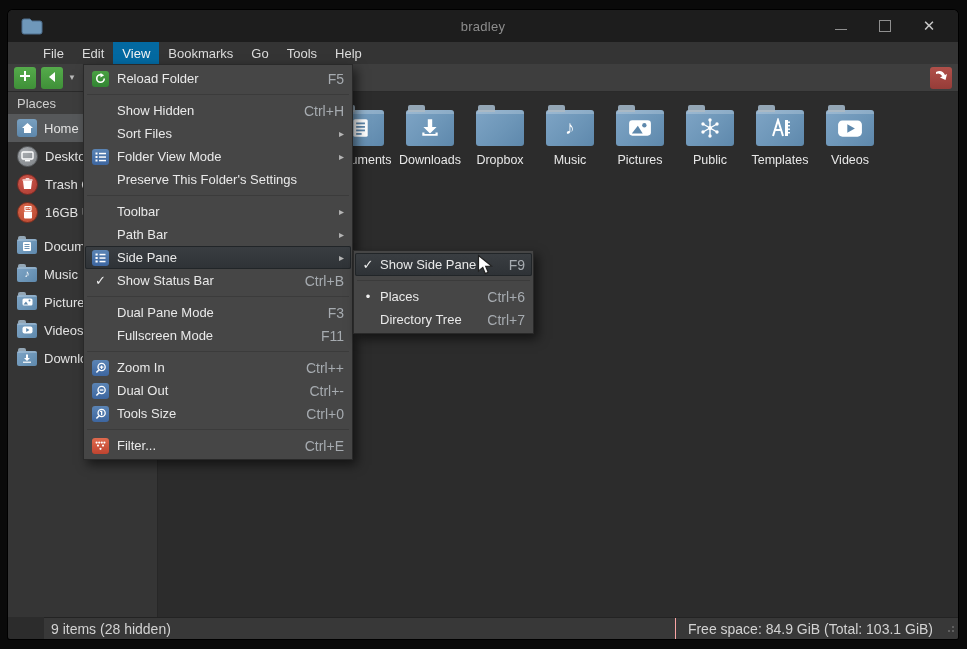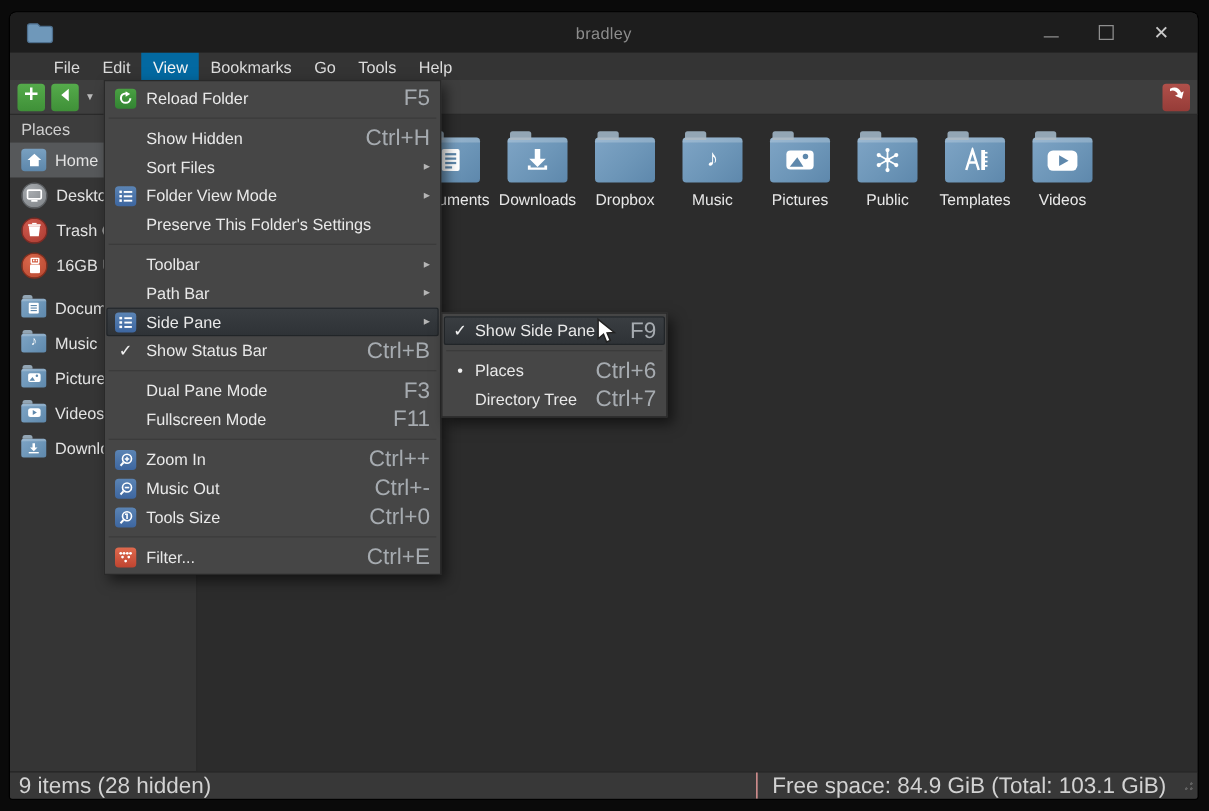--- a/index.html
+++ b/index.html
@@ -55,38 +55,38 @@
   .folder::before { content:""; position:absolute; top:-5px; left:2px; width:17px; height:7px; border-radius:2px 2px 0 0; background:#93a6b5; }
   .folder::after { content:""; position:absolute; top:0; left:0; right:0; height:4px; border-radius:3px 3px 0 0; background:rgba(255,255,255,.22); }
   .file-label { margin-top:7px; font-size:12.5px; color:#e8e8e8; }
   .folder.mini { width:20px; height:15px; margin:0; border-radius:2px; flex:0 0 auto; }
   .folder.mini::before { width:8px; height:3px; top:-3px; left:1px; }
   .folder.mini::after { height:2px; }
   .glyph-note { color:#fff; font-size:19px; line-height:1; margin-top:-2px; }
   .glyph-note.mini { font-size:10px; margin:0; }
 
   
-  .statusbar { height:22px; background:#383838; border-top:1px solid #232323; display:flex; align-items:center; font-size:18px; color:#d2d2d2; flex:0 0 auto; }
+  .statusbar { height:22px; background:#383838; border-top:1px solid #232323; display:flex; align-items:center; font-size:14px; color:#d2d2d2; flex:0 0 auto;margin-left:36px; }
   .sb-left { padding-left:7px; }
   .sb-right { margin-left:auto; border-left:1px solid #fca5a5; height:100%; display:flex; align-items:center; padding:0 14px 0 12px; }
   .grip { width:8px; height:8px; margin-right:3px; opacity:.5;
     background:radial-gradient(circle at 75% 25%, #888 1px, transparent 1.2px),
                radial-gradient(circle at 75% 75%, #888 1px, transparent 1.2px),
                radial-gradient(circle at 25% 75%, #888 1px, transparent 1.2px); }
 
   
   .menu { position:absolute; background:#464646; border:1px solid #292929; box-shadow:4px 5px 10px rgba(0,0,0,.55); padding:2px 1px; z-index:20; }
   .menu-main { left:83px; top:64px; width:270px; }
   .menu-sub { left:353px; top:250px; width:181px; z-index:21; }
   .m-row { height:23px; display:flex; align-items:center; padding:0 7px 0 6px;justify-content:center; }
   .m-row.hilite { background:linear-gradient(#3a3e42,#2e3236); box-shadow:inset 0 0 0 1px #212528; border-radius:2px; }
   .m-ico { width:19px; height:17px; margin-right:7px; display:flex; align-items:center; justify-content:center; flex:0 0 auto; }
   .m-ico.none { visibility:hidden; }
   .m-label { flex:1; font-size:13px; color:#e9e9e9; white-space:nowrap; }
-  .m-short { font-size:18px; color:#a6abb0; margin-left:12px; }
+  .m-short { font-size:14px; color:#a6abb0; margin-left:12px; }
   .m-arrow { font-size:10px; color:#b5b5b5; margin-left:12px; }
   .m-sep { border-top:1px solid #3b3b3b; margin:4px 2px; }
   .m-check { color:#f0f0f0; font-size:13px; width:19px; margin-right:7px; text-align:center; flex:0 0 auto; }
   .m-radio { color:#f0f0f0; font-size:13px; width:14px; margin-right:5px; text-align:center; flex:0 0 auto; }
   .blue-ico { width:17px; height:16px; border-radius:3px; background:linear-gradient(#5b84b4,#3d66a0); display:flex; align-items:center; justify-content:center; }
   .green-ico { width:17px; height:16px; border-radius:3px; background:linear-gradient(#4aa043,#328432); display:flex; align-items:center; justify-content:center; }
   .redish-ico { width:17px; height:16px; border-radius:3px; background:linear-gradient(#df6a4e,#bf4430); display:flex; align-items:center; justify-content:center; }
 
   .cursor { position:absolute; left:477px; top:254px; z-index:40; }
 </style>
@@ -440,21 +440,21 @@
   <div class="m-row">
     <span class="m-ico">
         <span class="blue-ico">
           <svg width="12" height="12" viewBox="0 0 12 12">
             <circle cx="6.6" cy="5" r="3.6" fill="none" stroke="#fff" stroke-width="1.3"></circle>
             <line x1="3.8" y1="8" x2="1.4" y2="10.6" stroke="#fff" stroke-width="1.5"></line>
             <rect x="4.8" y="4.4" width="3.6" height="1.3" fill="#fff"></rect>
           </svg>
         </span>
       </span>
-    <span class="m-label">Music Out</span>
+    <span class="m-label">Dual Out</span>
     <span class="m-short">Ctrl+-</span>
   </div>
   <div class="m-row">
     <span class="m-ico">
         <span class="blue-ico">
           <svg width="12" height="12" viewBox="0 0 12 12">
             <circle cx="6.6" cy="5" r="3.6" fill="none" stroke="#fff" stroke-width="1.3"></circle>
             <line x1="3.8" y1="8" x2="1.4" y2="10.6" stroke="#fff" stroke-width="1.5"></line>
             <rect x="6" y="2.8" width="1.3" height="4.4" fill="#fff"></rect>
             <rect x="5" y="2.8" width="1.3" height="1.2" fill="#fff"></rect>

